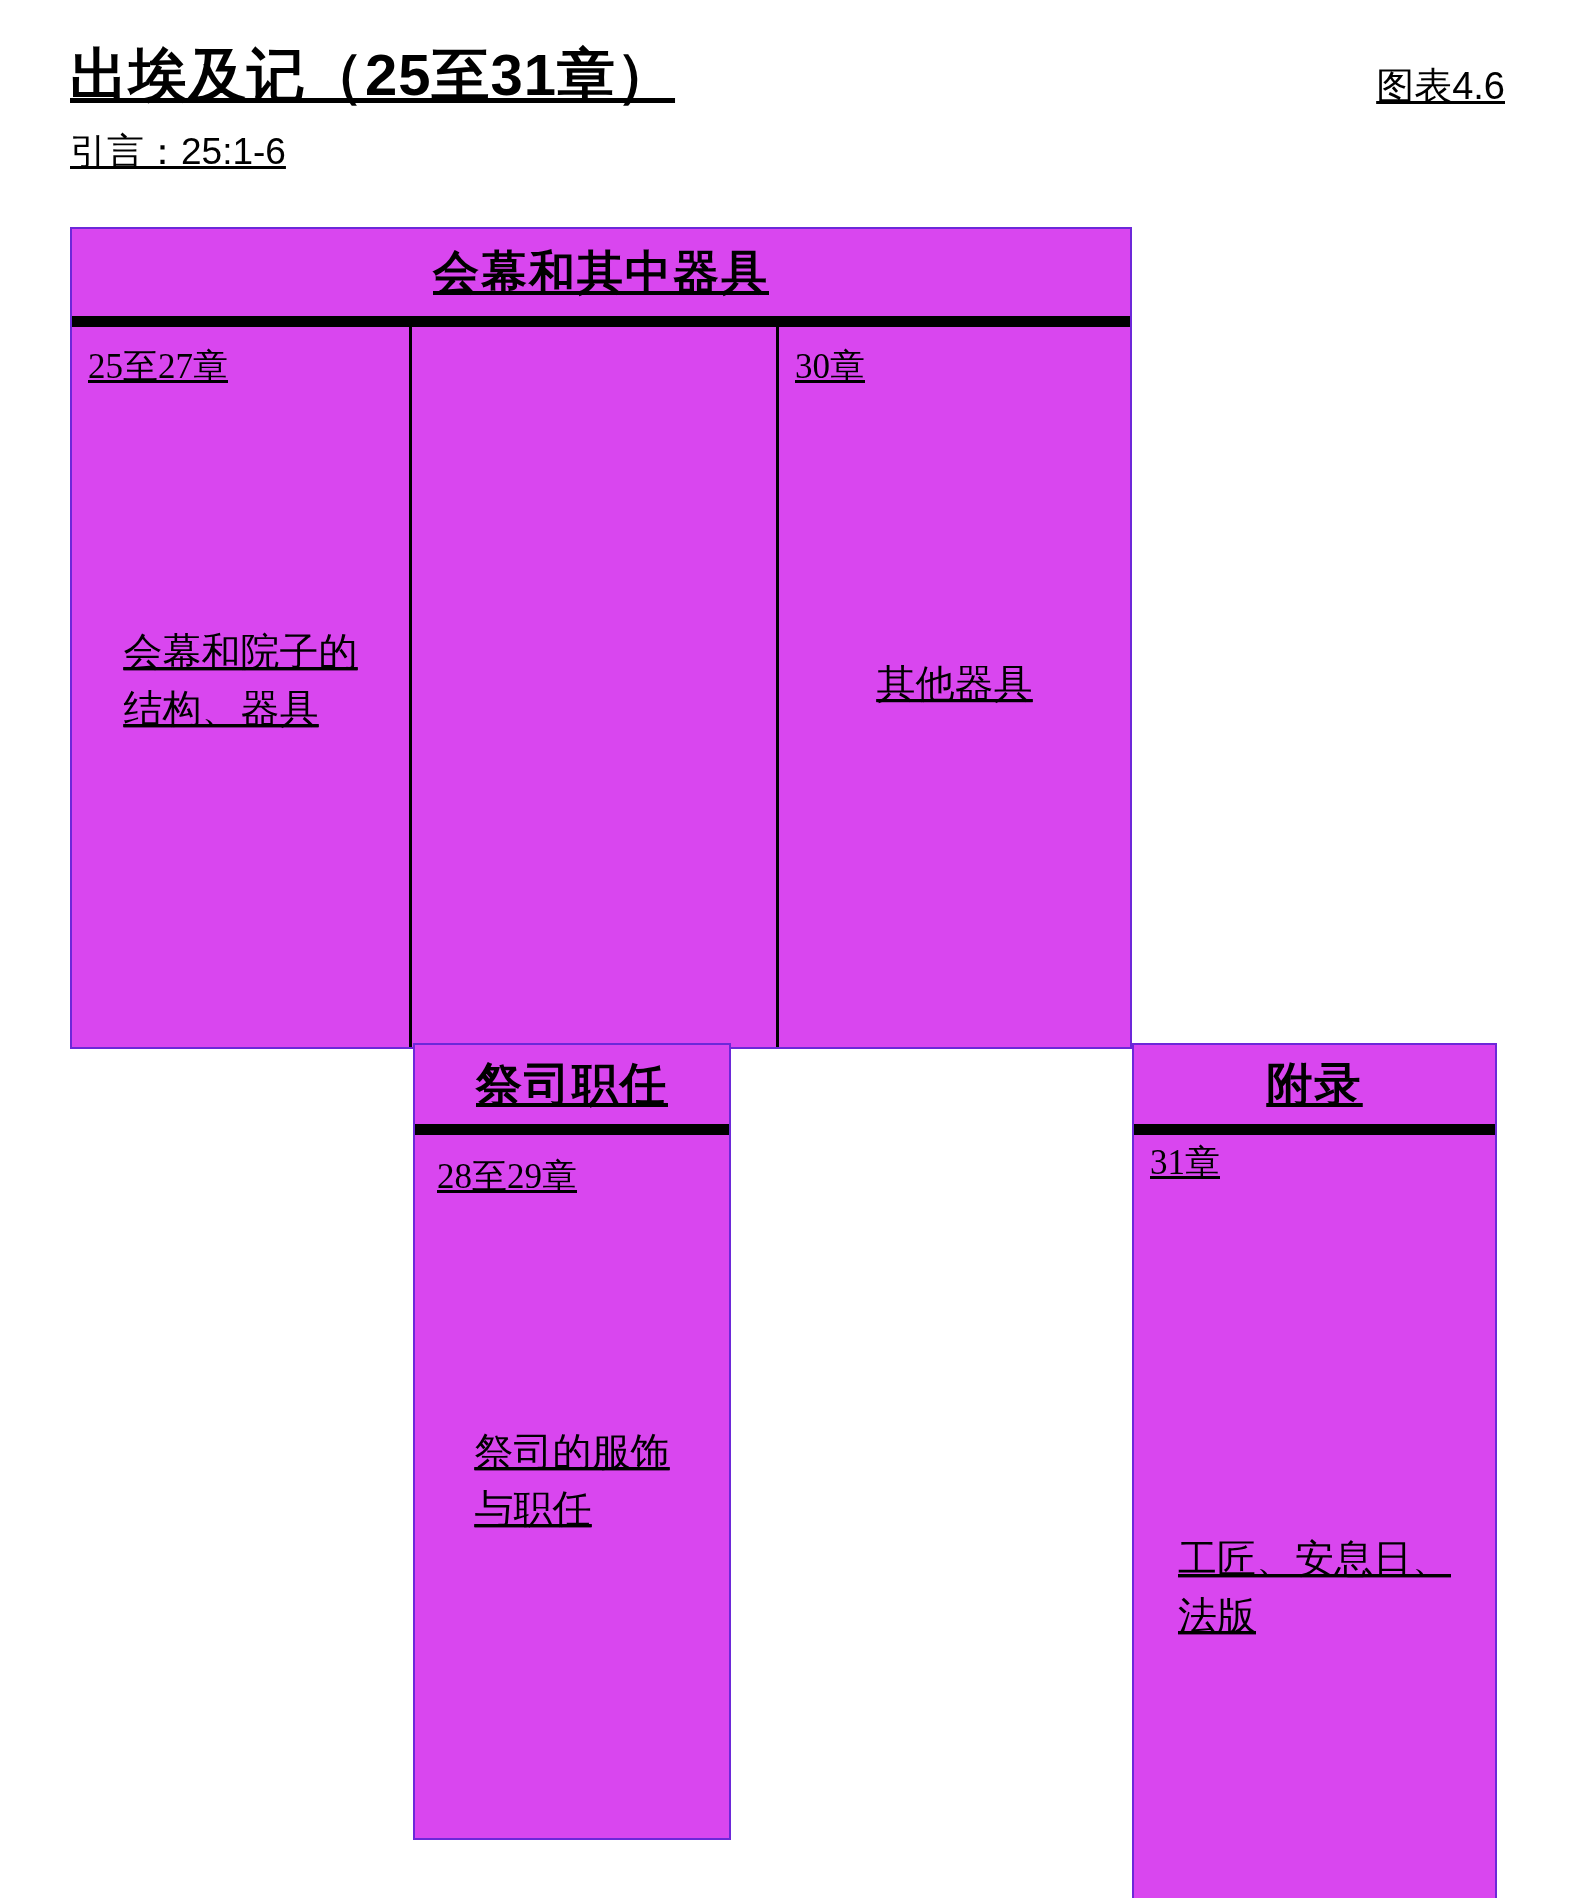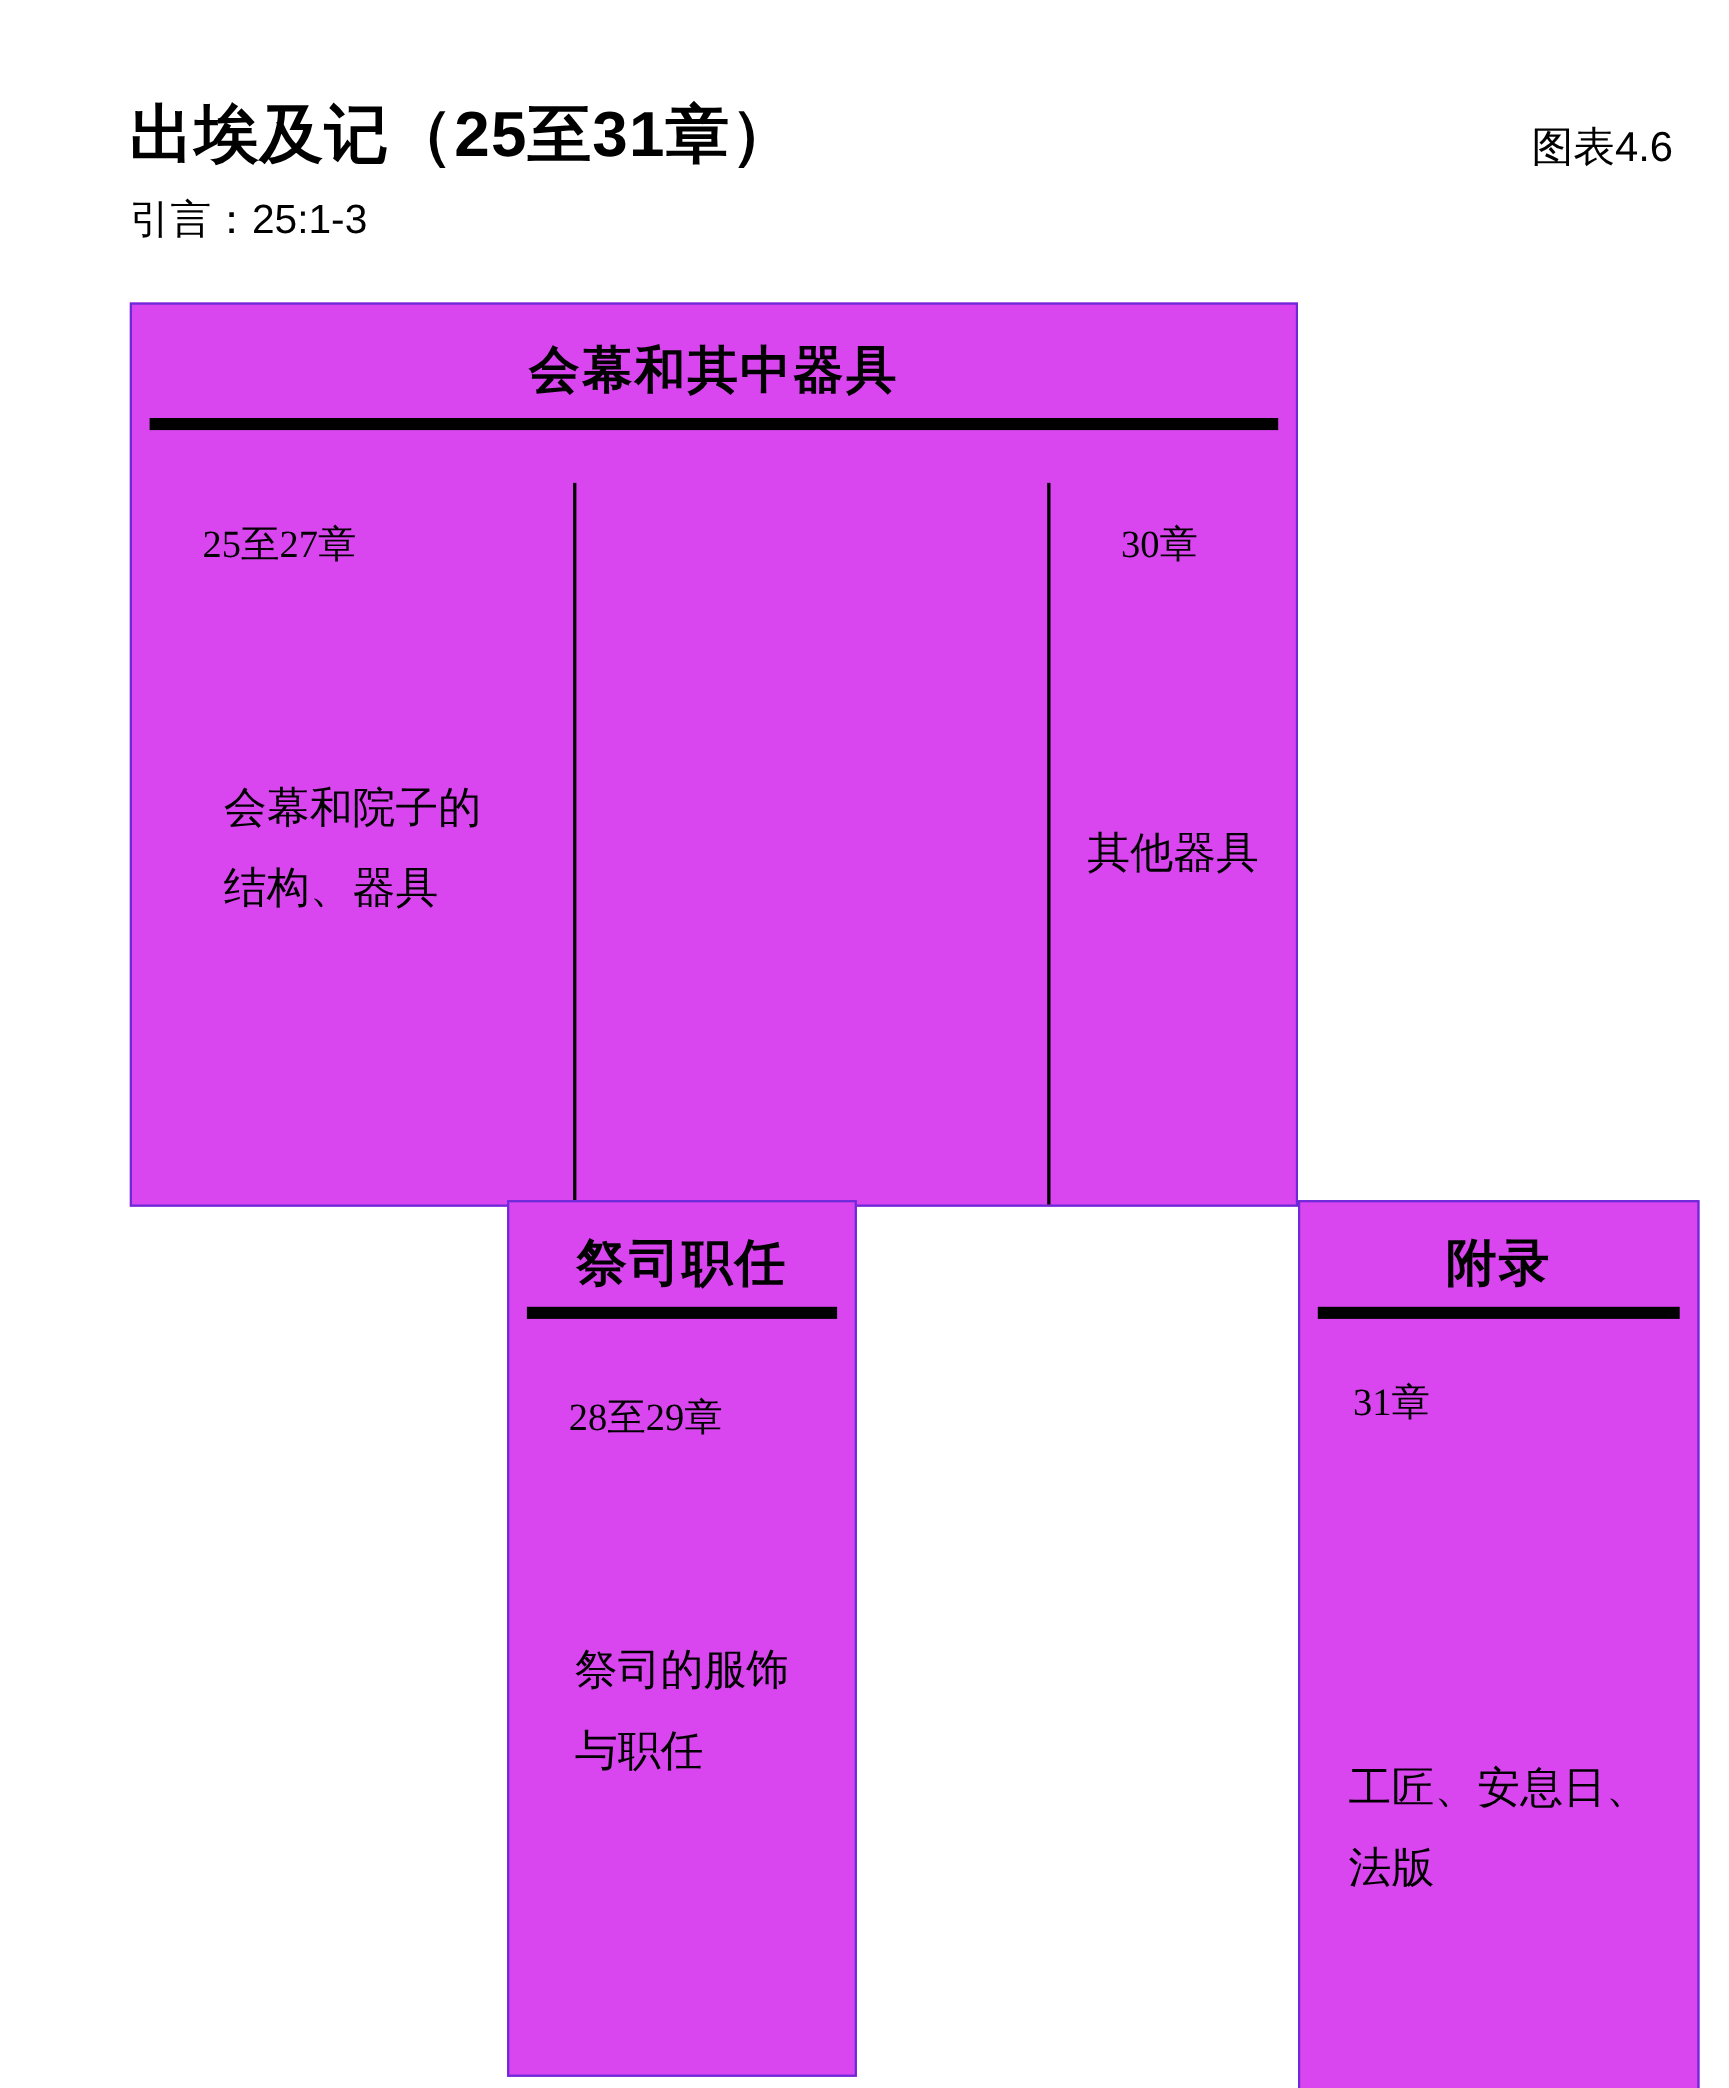--- a/index.html
+++ b/index.html
@@ -1,15 +1,15 @@
 <!DOCTYPE html>
 <html><head>
 <meta charset="utf-8">
 <style>
-  * { margin:16px; padding:0; box-sizing:border-box; }
+  * { margin:0; padding:0; box-sizing:border-box;text-decoration:underline; }
   html,body { background:#ffffff; }
   body {
     position:relative;
     width:1572px;
     height:1898px;
     color:#000;
     font-family:"Liberation Serif","DejaVu Serif",serif;
     overflow:hidden;
   }
   .sans { font-family:"Liberation Sans","DejaVu Sans",sans-serif; }
@@ -73,21 +73,21 @@
   #appendix-box   { left:1132px; top:1043px; width:365px; height:1012px; }
   #priesthood-box .box-header, #appendix-box .box-header { height:90px; }
   #priesthood-box .chapters-label { left:22px; top:22px; }
   #appendix-box .chapters-label { left:16px; top:8px; }
 </style>
 </head>
 <body>
 
 <div class="page-title sans">出埃及记（25至31章）</div>
 <div class="figure-label sans">图表4.6</div>
-<div class="intro-line sans">引言：25:1-3</div>
+<div class="intro-line sans">引言：25:1-6</div>
 
 <div class="box" id="tabernacle-box">
   <div class="box-header">会幕和其中器具</div>
   <div class="box-content">
 
     <div class="tab-col c1">
       <div class="chapters-label">25至27章</div>
       <div class="body-text">
         <div class="lines">
           <span>会幕和院子的</span>

